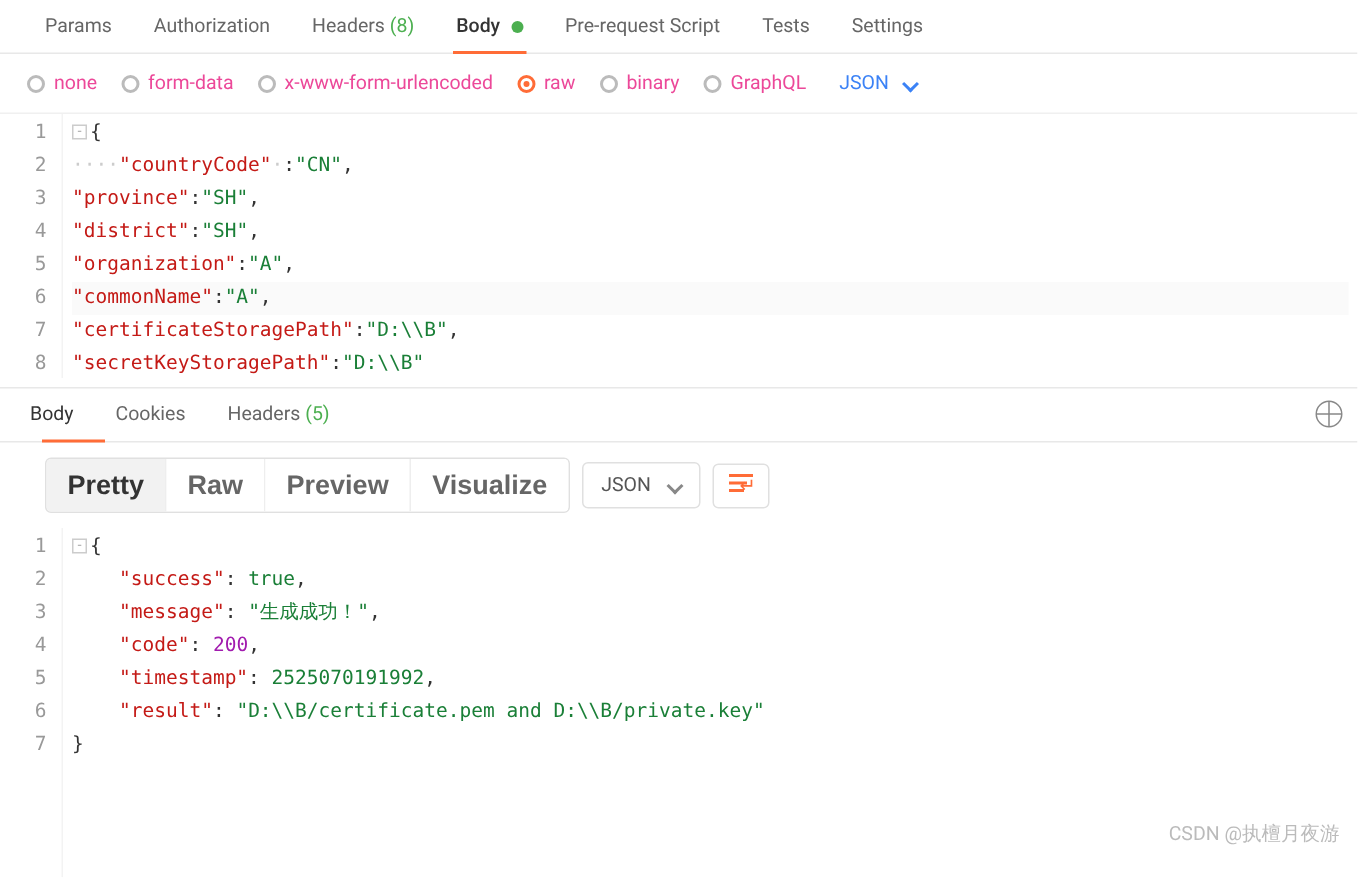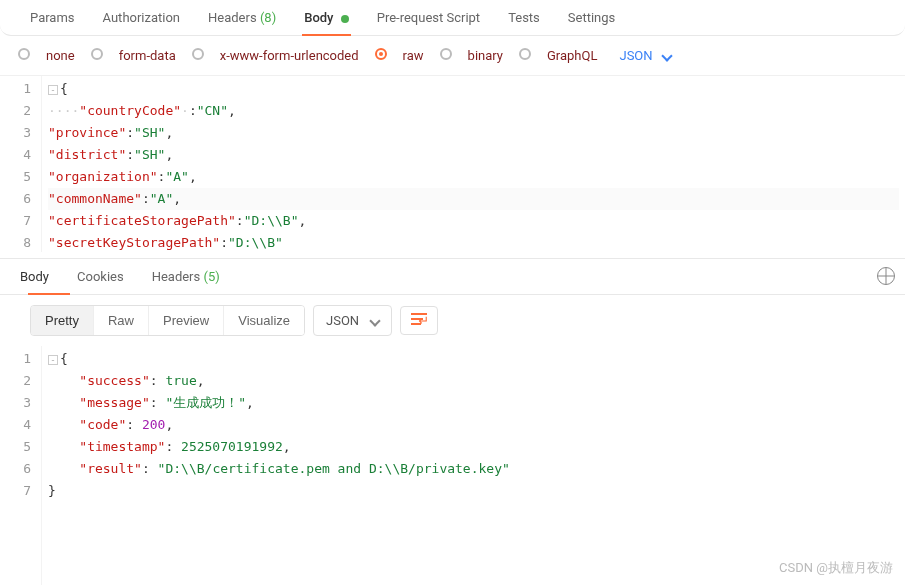--- a/index.html
+++ b/index.html
@@ -1,24 +1,24 @@
 <!DOCTYPE html>
 <html><head>
 <meta charset="utf-8">
 <style>
 * { box-sizing: border-box; margin: 0; padding: 0; }
 body { font-family: -apple-system, BlinkMacSystemFont, "Segoe UI", Roboto, sans-serif; font-size: 13px; color: #333; background: #fff; width: 905px; height: 585px; overflow: hidden; display: flex; flex-direction: column; }
-.tabs { display: flex; gap: 0; padding: 0 16px; border-bottom: 1px solid #e8e8e8; border-radius: 11px; }
+.tabs { display: flex; gap: 0; padding: 0 16px; border-bottom: 1px solid #e8e8e8; }
 .tab { padding: 10px 14px; color: #666; cursor: pointer; position: relative; white-space: nowrap; }
 .tab.active { color: #333; font-weight: 500; }
 .tab.active::after { content: ""; position: absolute; bottom: -1px; left: 12px; right: 12px; height: 2px; background: #ff6c37; }
 .tab .count { color: #4caf50; }
 .dot { display: inline-block; width: 8px; height: 8px; border-radius: 50%; background: #4caf50; margin-left: 4px; vertical-align: middle; }
 .radio-row { display: flex; align-items: center; gap: 16px; padding: 12px 18px; border-bottom: 1px solid #f0f0f0; }
-.radio { display: inline-flex; gap: 16px; color: #7f1d1d; cursor: pointer; }
+.radio { display: inline-flex; align-items: center; gap: 6px; color: #ec4899; cursor: pointer; }
 .radio-circle { width: 12px; height: 12px; border-radius: 50%; border: 2px solid #bbb; display: inline-block; position: relative; }
 .radio.checked .radio-circle { border-color: #ff6c37; }
 .radio.checked .radio-circle::after { content: ""; position: absolute; inset: 2px; border-radius: 50%; background: #ff6c37; }
 .type-select { display: inline-flex; align-items: center; gap: 6px; color: #3b82f6; cursor: pointer; margin-left: 6px; }
 .editor { display: flex; flex: 0 0 auto; font-family: Consolas, Monaco, monospace; font-size: 13px; overflow: hidden; }
 .gutter { background: #fff; color: #999; text-align: right; padding: 2px 10px 2px 6px; user-select: none; min-width: 42px; border-right: 1px solid #f3f3f3; }
 .gutter .ln { height: 22px; line-height: 22px; }
 .code { flex: 1; padding: 2px 6px; }
 .code .cl { height: 22px; line-height: 22px; white-space: pre; }
 .str { color: #c41a16; }
@@ -32,34 +32,34 @@
 .underline { }
 .response-tabs { display: flex; align-items: center; padding: 0 16px; gap: 20px; border-top: 1px solid #e8e8e8; border-bottom: 1px solid #e8e8e8; position: relative; margin-top: 6px; }
 .response-tabs .rtab { padding: 10px 4px; color: #666; cursor: pointer; }
 .response-tabs .rtab.active { color: #333; }
 .response-tabs .rtab.active::after { content: ""; display: block; height: 2px; background: #ff6c37; margin-top: 6px; position: absolute; bottom: -1px; left: 28px; width: 42px; }
 .globe { position: absolute; right: 10px; top: 8px; width: 18px; height: 18px; border: 1.5px solid #888; border-radius: 50%; }
 .globe::before { content: ""; position: absolute; left: 50%; top: 0; bottom: 0; border-left: 1.5px solid #888; transform: translateX(-50%); }
 .globe::after { content: ""; position: absolute; top: 50%; left: 0; right: 0; border-top: 1.5px solid #888; transform: translateY(-50%); }
 .toolbar { display: flex; align-items: center; gap: 8px; padding: 10px 12px 10px 30px; }
 .btn-group { display: inline-flex; background: #fff; border: 1px solid #e0e0e0; border-radius: 4px; overflow: hidden; }
-.btn-group button { border: none; background: #fff; padding: 7px 14px; color: #666; cursor: pointer; font-size: 13px; border-right: 1px solid #eee; }
+.btn-group button { border: none; background: #fff; padding: 7px 14px; color: #666; cursor: pointer; font-size: 18px; border-right: 1px solid #eee; font-weight: bold; }
 .btn-group button:last-child { border-right: none; }
 .btn-group button.active { background: #f2f2f2; color: #333; }
 .select-like { display: inline-flex; align-items: center; gap: 8px; border: 1px solid #e0e0e0; border-radius: 4px; padding: 7px 12px; color: #555; cursor: pointer; }
 .icon-btn { border: 1px solid #e0e0e0; border-radius: 4px; padding: 6px 10px; cursor: pointer; }
 .wrap-icon { display: inline-block; width: 16px; height: 12px; position: relative; }
 .wrap-icon::before { content: ""; position: absolute; left: 0; right: 0; top: 0; border-top: 2px solid #ff6c37; }
 .wrap-icon::after { content: "↵"; position: absolute; right: -2px; top: 0px; font-size: 13px; color: #ff6c37; }
 .wrap-icon span { position: absolute; left: 0; right: 4px; top: 5px; border-top: 2px solid #ff6c37; }
 .wrap-icon i { position: absolute; left: 0; width: 10px; top: 10px; border-top: 2px solid #ff6c37; }
 .chev { display: inline-block; width: 8px; height: 8px; border-right: 2px solid currentColor; border-bottom: 2px solid currentColor; transform: rotate(45deg); margin-left: 4px; vertical-align: 2px; }
 .editor.response { flex: 1; }
 .highlight-row { background: #fafafa; }
-.watermark { position: absolute; right: 12px; bottom: 8px; color: #bbb; font-size: 13px; }
+.watermark { position: absolute; right: 12px; bottom: 20px; color: #bbb; font-size: 13px; }
 </style>
 </head>
 <body>
 
 <div class="tabs">
   <div class="tab">Params</div>
   <div class="tab">Authorization</div>
   <div class="tab">
     <span>Headers</span>
     <span class="count">(8)</span>

